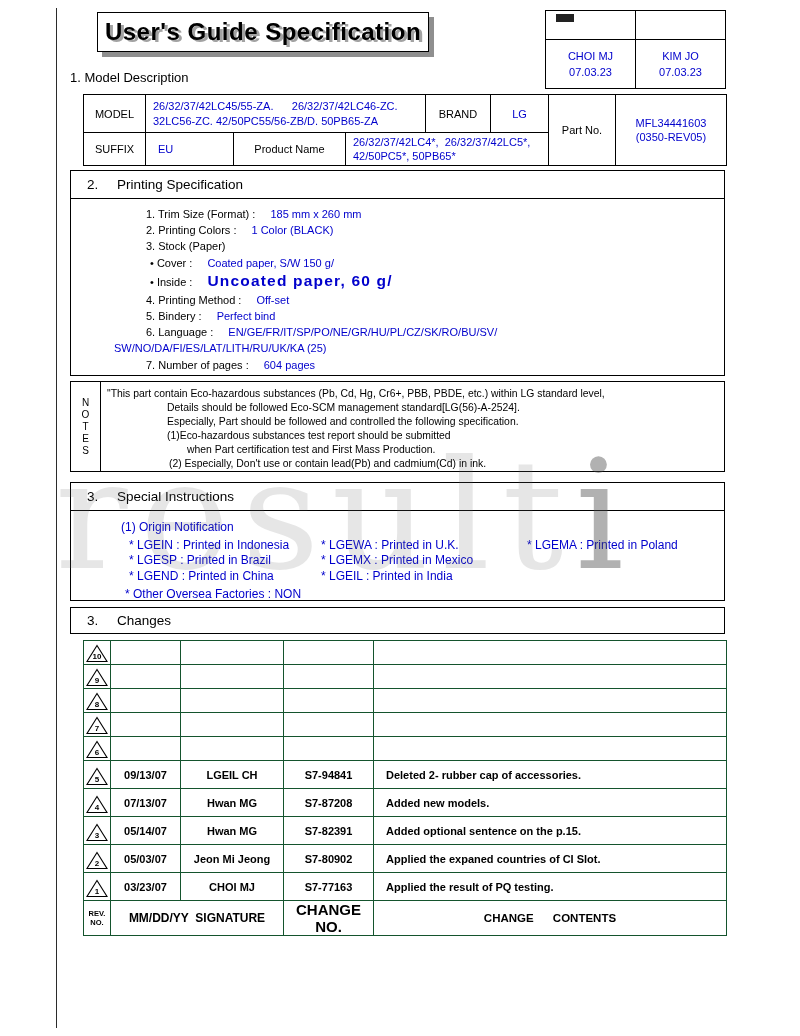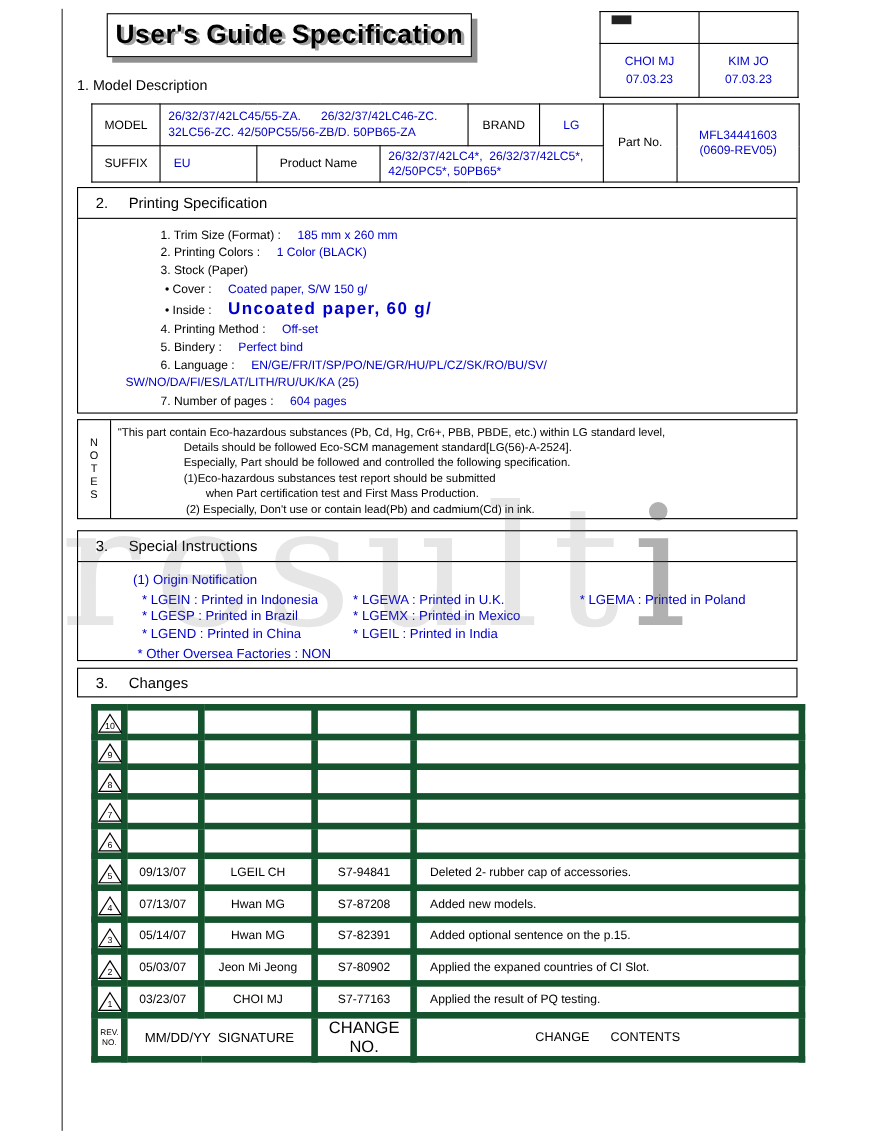--- a/index.html
+++ b/index.html
@@ -69,21 +69,21 @@
   .n-i1 { margin-left:60px; } .n-i2 { margin-left:80px; } .n-i3 { margin-left:62px; }
 
   
   .sec3-content { position:relative; height:89px; font-size:12px; color:#0000CC; }
   .origin-title { position:absolute; left:50px; top:9px; }
   .origin-grid { position:absolute; left:58px; top:27px; display:grid; grid-template-columns:192px 206px 185px; line-height:15.4px; }
   .origin-other { position:absolute; left:54px; top:76px; }
 
   
   .changes-table { position:absolute; left:83px; top:640px; width:643px; border-collapse:collapse; table-layout:fixed; font-size:11px; }
-  .changes-table td { border:6px solid #14532d; vertical-align:middle; }
+  .changes-table td { border:1px solid #14532d; vertical-align:middle;font-weight:bold; }
   .ch-empty td { height:24px; }
   .ch-filled td { height:28px; }
   .ch-footer td { height:25px; }
   .c-rev { text-align:center; padding:0; }
   .tri { display:block; margin:2px auto 0; width:22px; height:19px; }
   .ch-filled .tri { margin-top:4px; }
   .tri polygon { fill:none; stroke:#000; stroke-width:1.1; }
   .tri text { font-size:8px; text-anchor:middle; fill:#000; font-family:"Liberation Sans", sans-serif; }
   .c-date, .c-sig, .c-chno { text-align:center; }
   .c-contents { text-align:left; padding-left:12px;margin-top:11px; }
@@ -150,21 +150,21 @@
       <td class="lab">MODEL</td>
       <td class="vblue left-pad" colspan="3">
         <div class="line2 keep-sp">26/32/37/42LC45/55-ZA.      26/32/37/42LC46-ZC.</div>
         <div class="line2 keep-sp">32LC56-ZC. 42/50PC55/56-ZB/D. 50PB65-ZA</div>
       </td>
       <td class="lab">BRAND</td>
       <td class="vblue center">LG</td>
       <td class="lab" rowspan="2">Part No.</td>
       <td class="vblue center" rowspan="2">
         <div class="line2">MFL34441603</div>
-        <div class="line2">(0609-REV05)</div>
+        <div class="line2">(0350-REV05)</div>
       </td>
     </tr>
     <tr class="r2">
       <td class="lab">SUFFIX</td>
       <td class="vblue left-pad" style="padding-left:12px">EU</td>
       <td class="lab">Product Name</td>
       <td class="vblue left-pad" colspan="3">
         <div class="line2 keep-sp">26/32/37/42LC4*,  26/32/37/42LC5*,</div>
         <div class="line2 keep-sp">42/50PC5*, 50PB65*</div>
       </td>

